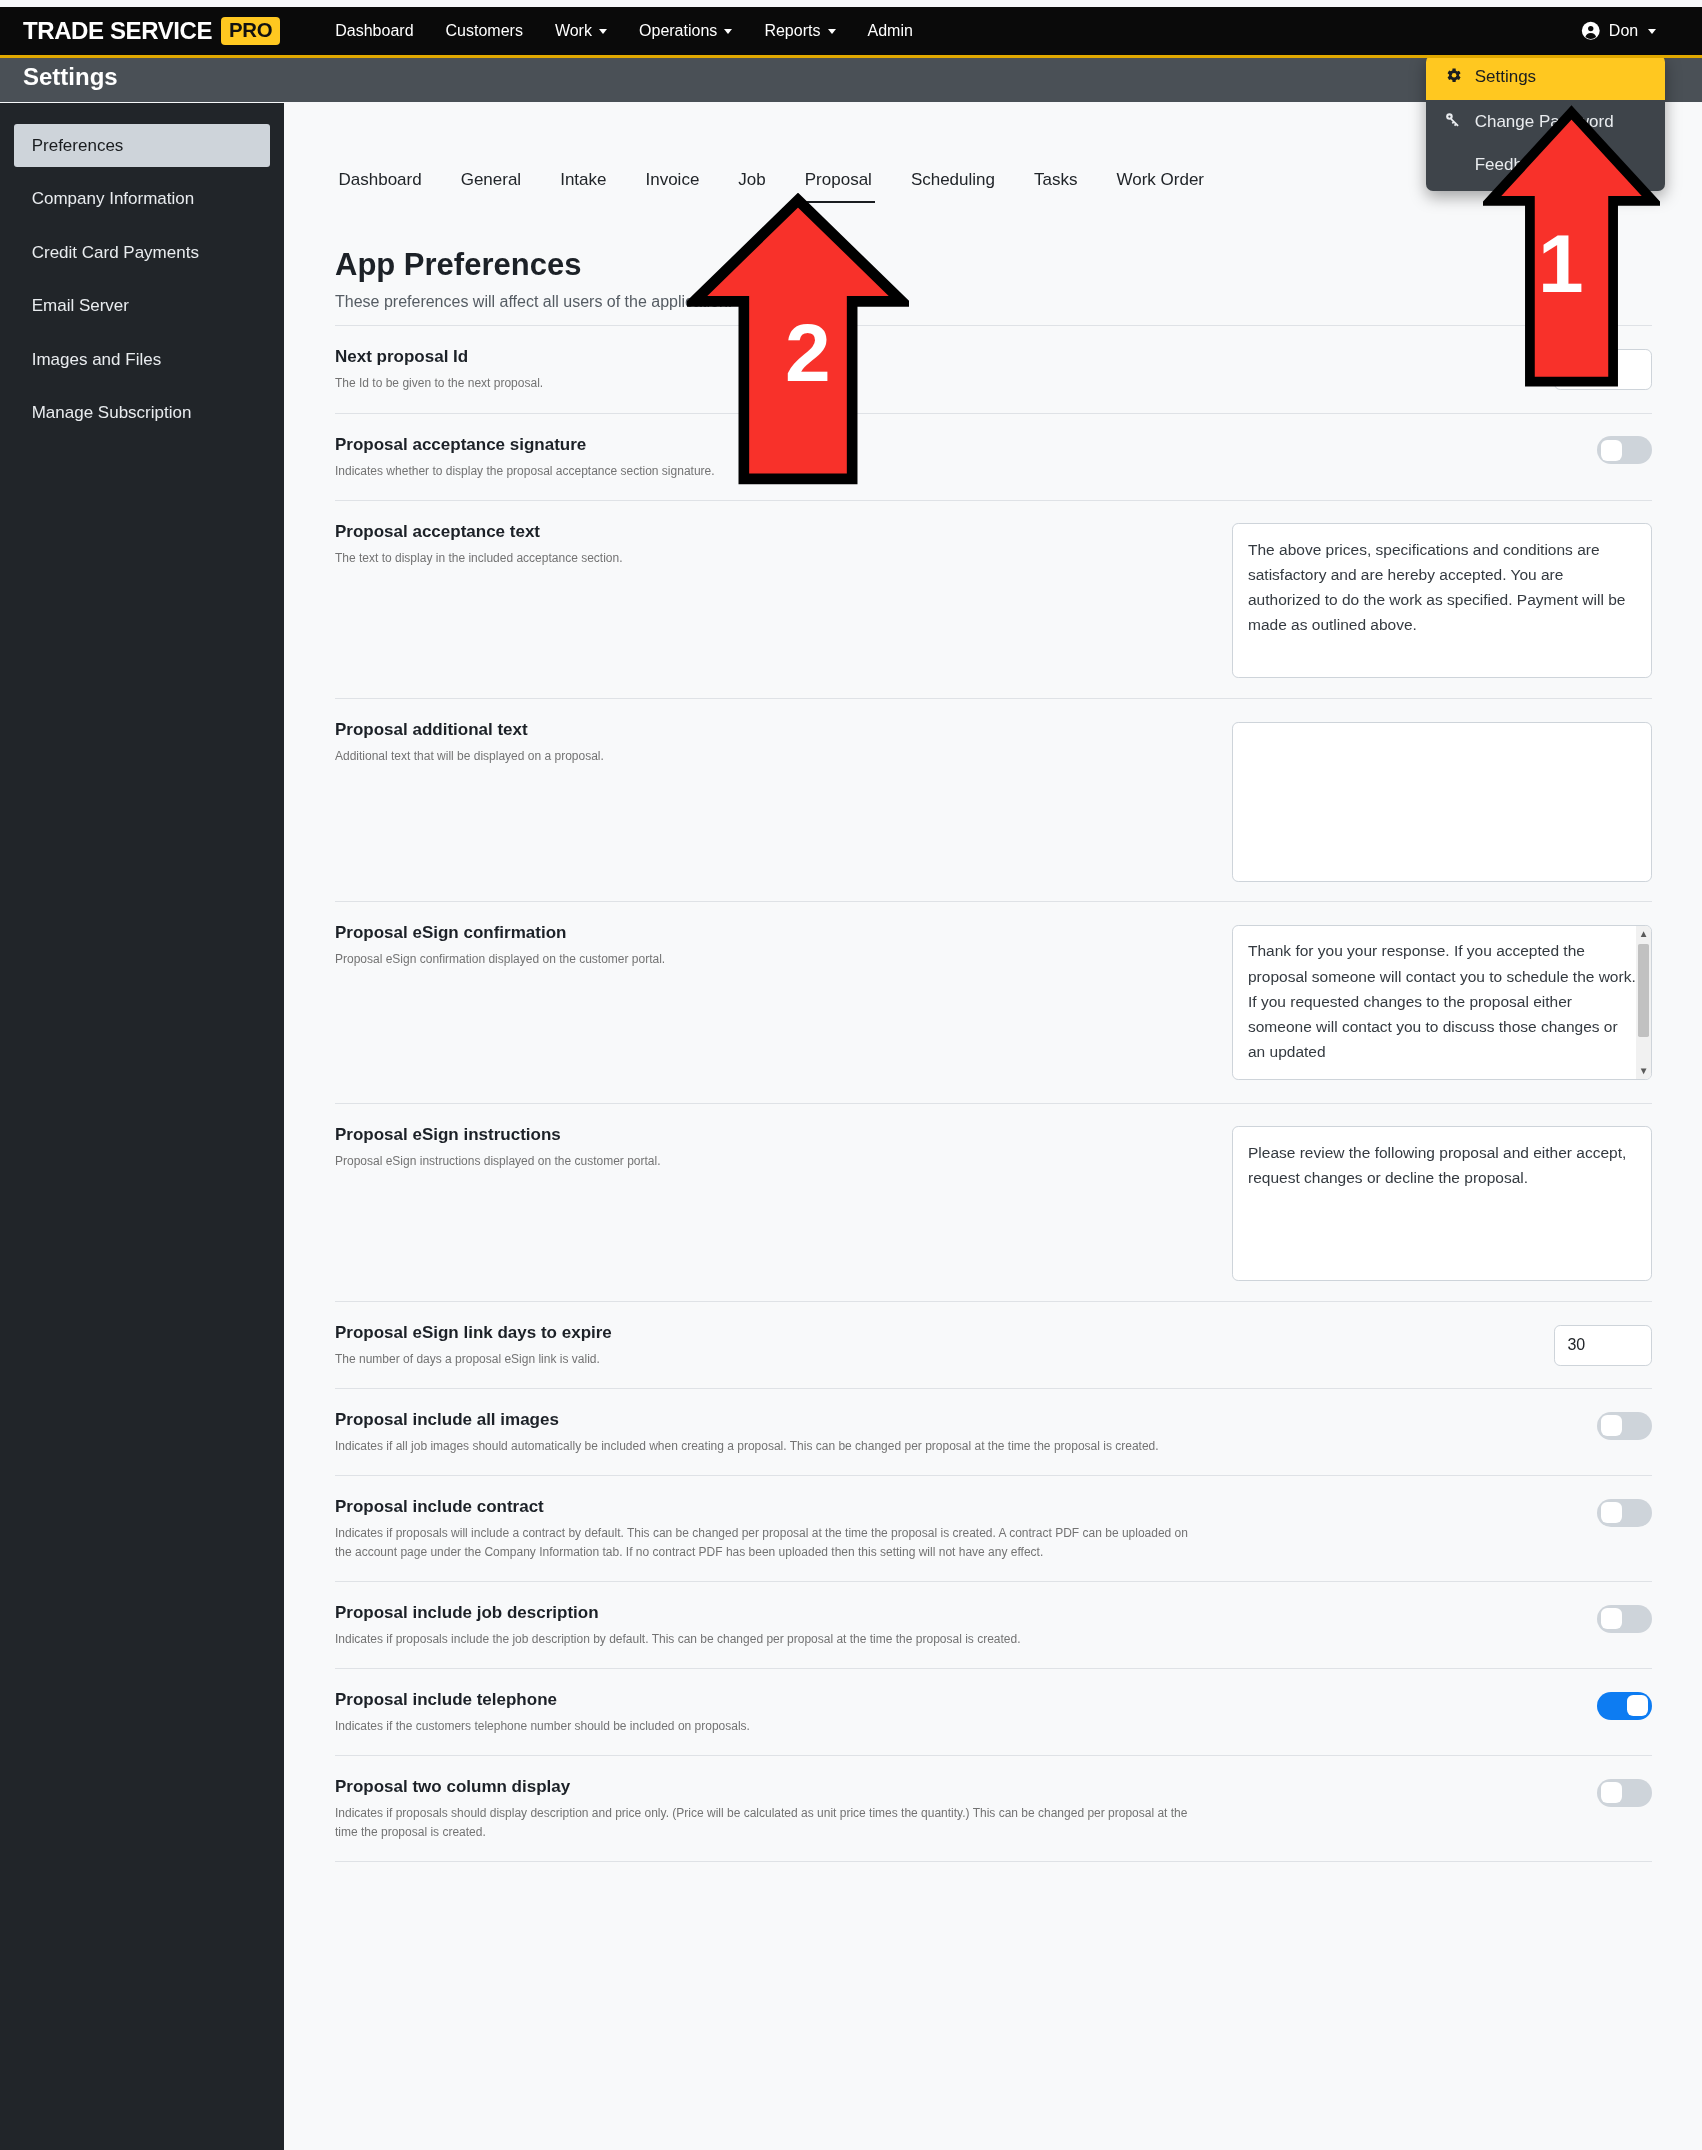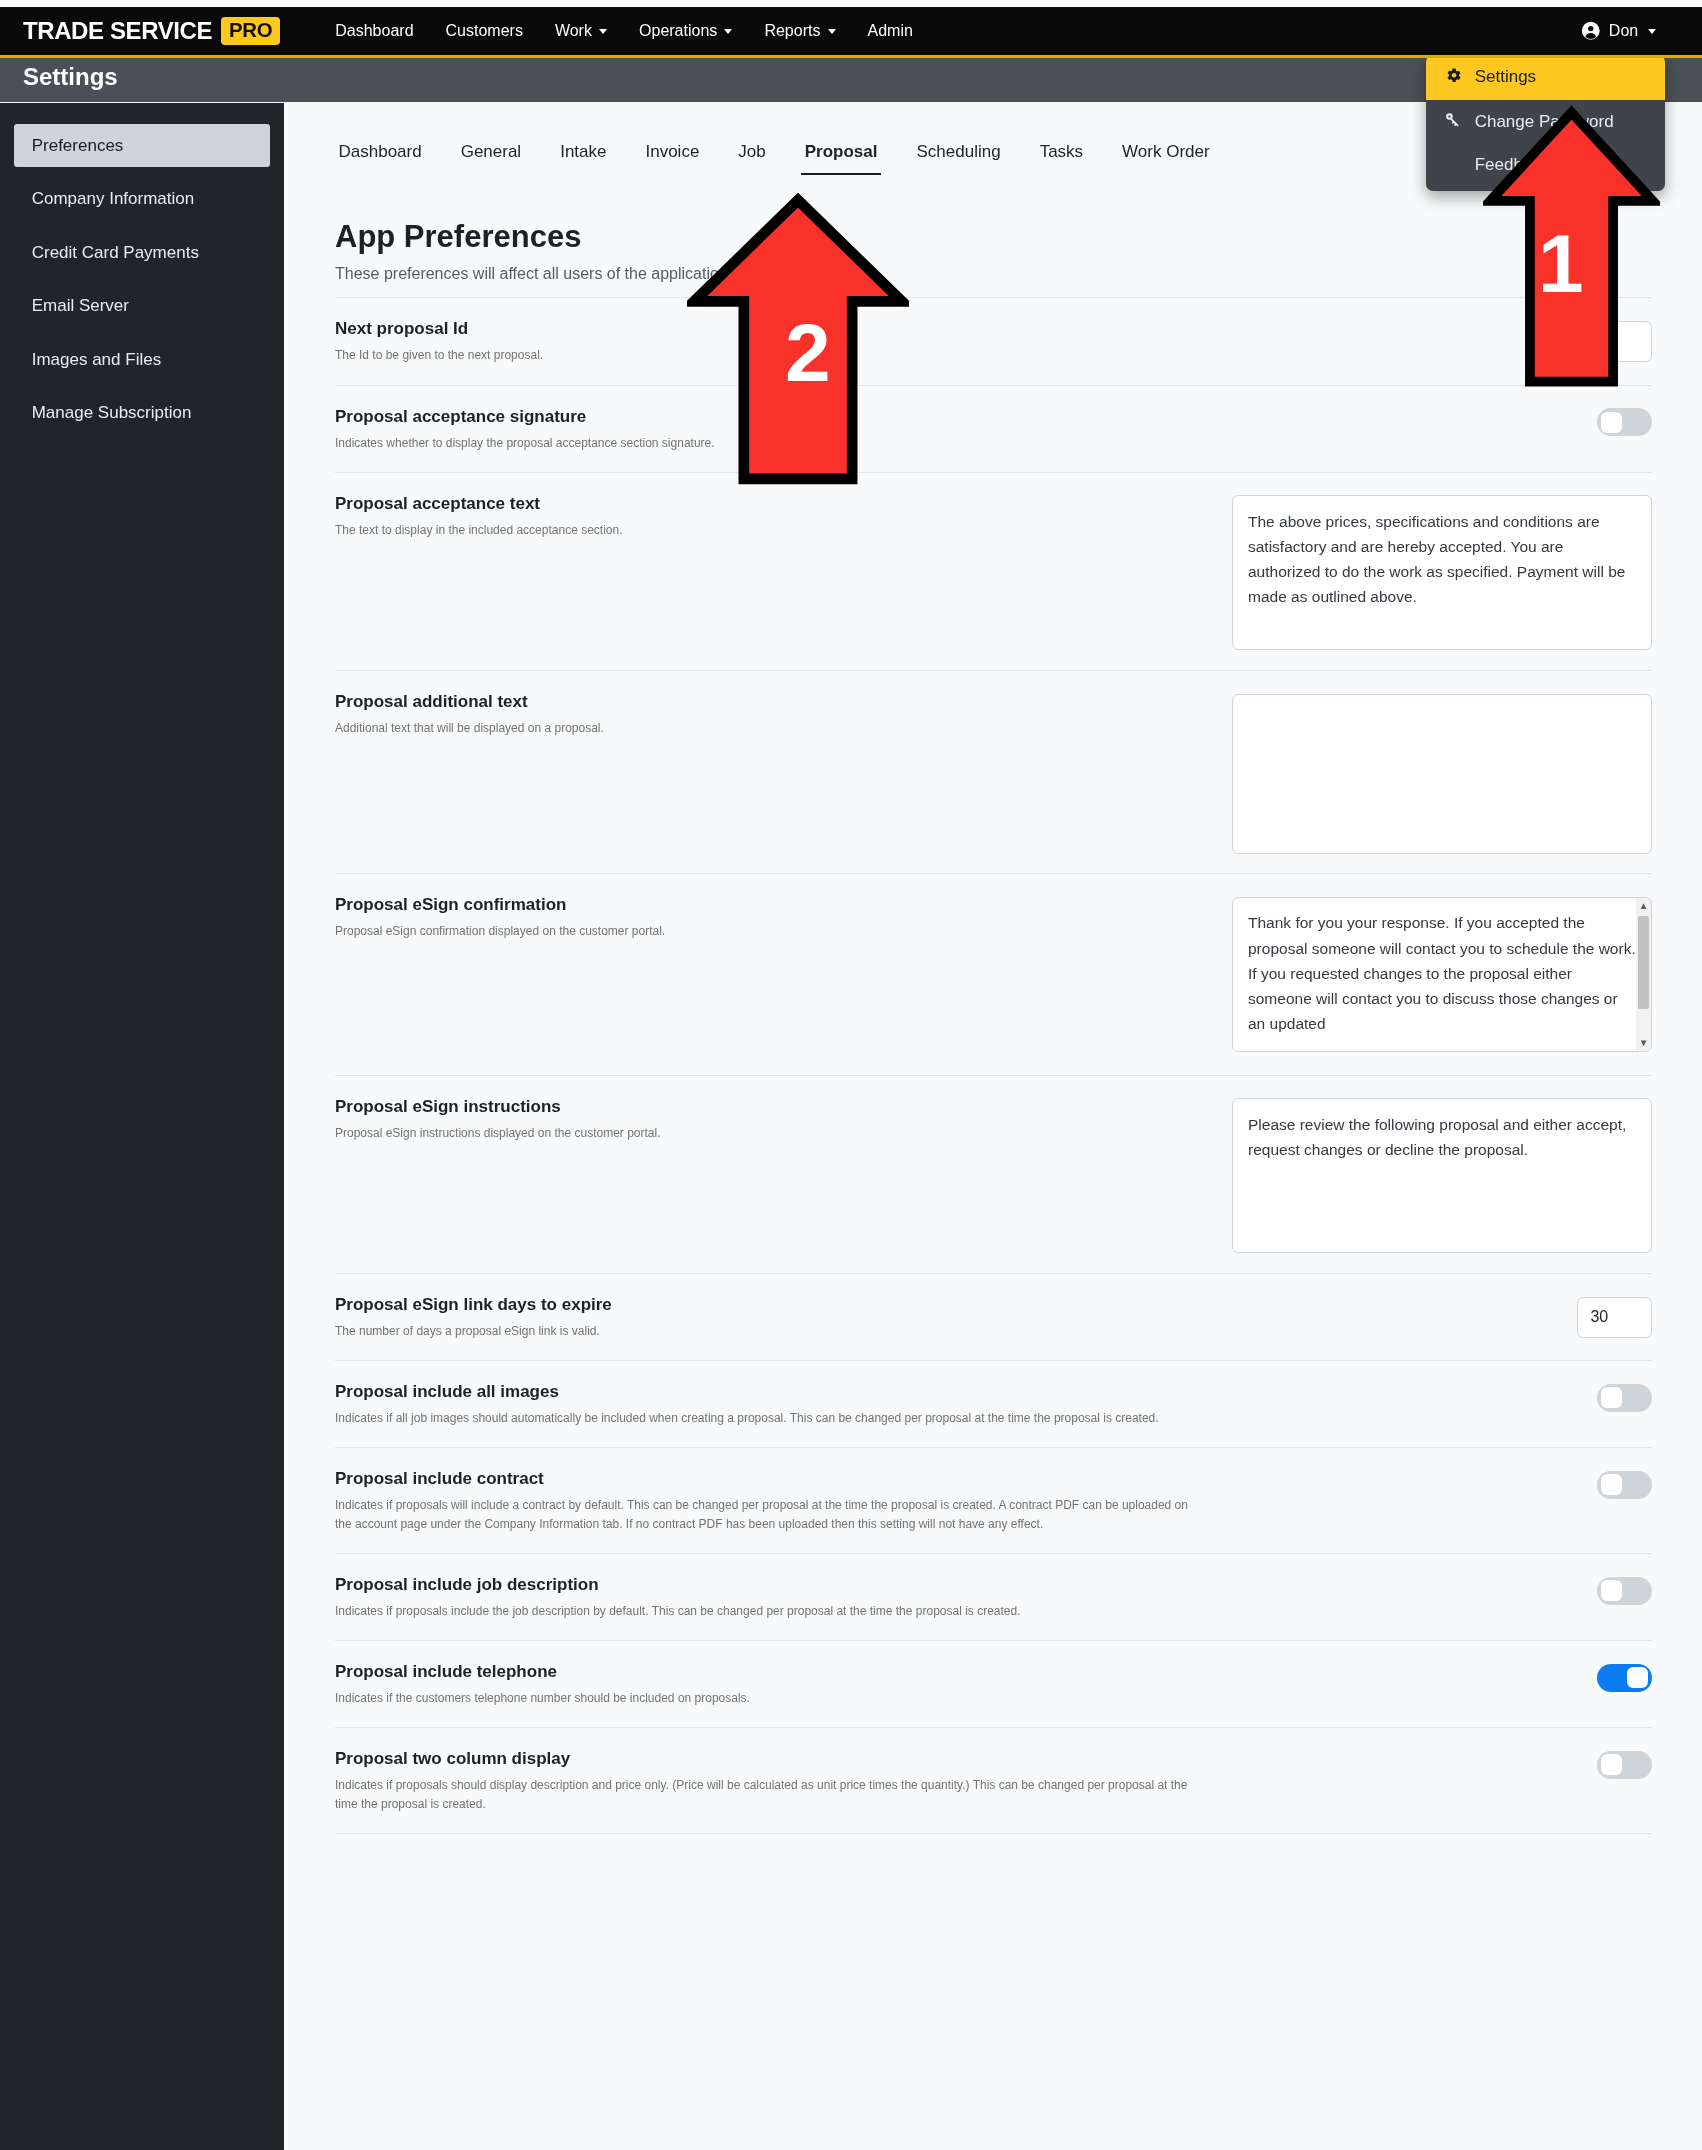--- a/index.html
+++ b/index.html
@@ -113,22 +113,23 @@
   .tab {
     font-size: 17px;
     color: #212529;
     padding: 5.3px 3.5px 10.6px;
     margin-right: 32px;
     cursor: pointer;
     border-bottom: 2.7px solid transparent;
     white-space: nowrap;
   }
   .tab.active {
-    font-weight: bold;
+    font-weight: normal;
     border-bottom: 2.7px solid #1a1d20;
+    margin-top: 28px;
   }
 
   .page-title {
     font-size: 31px;
     font-weight: bold;
     color: #1c2127;
     margin-bottom: 10.6px;
   }
   .page-sub {
     font-size: 16px;
@@ -179,21 +180,21 @@
     top: 3.5px; left: 4.4px;
     width: 21px; height: 21px;
     border-radius: 6.2px;
     background: #ffffff;
   }
   .toggle.on { background: #0d7cf2; }
   .toggle.on .knob { left: auto; right: 4.4px; }
 
   
   .input-sm {
-    width: 75px; height: 41px;
+    width: 98px; height: 41px;
     border: 0.9px solid #ced4da;
     border-radius: 6.2px;
     background: #ffffff;
     font-size: 16px;
     color: #212529;
     padding: 0 12.4px;
     font-family: "Liberation Sans", sans-serif;
   }
   .textarea {
     width: 420px;

